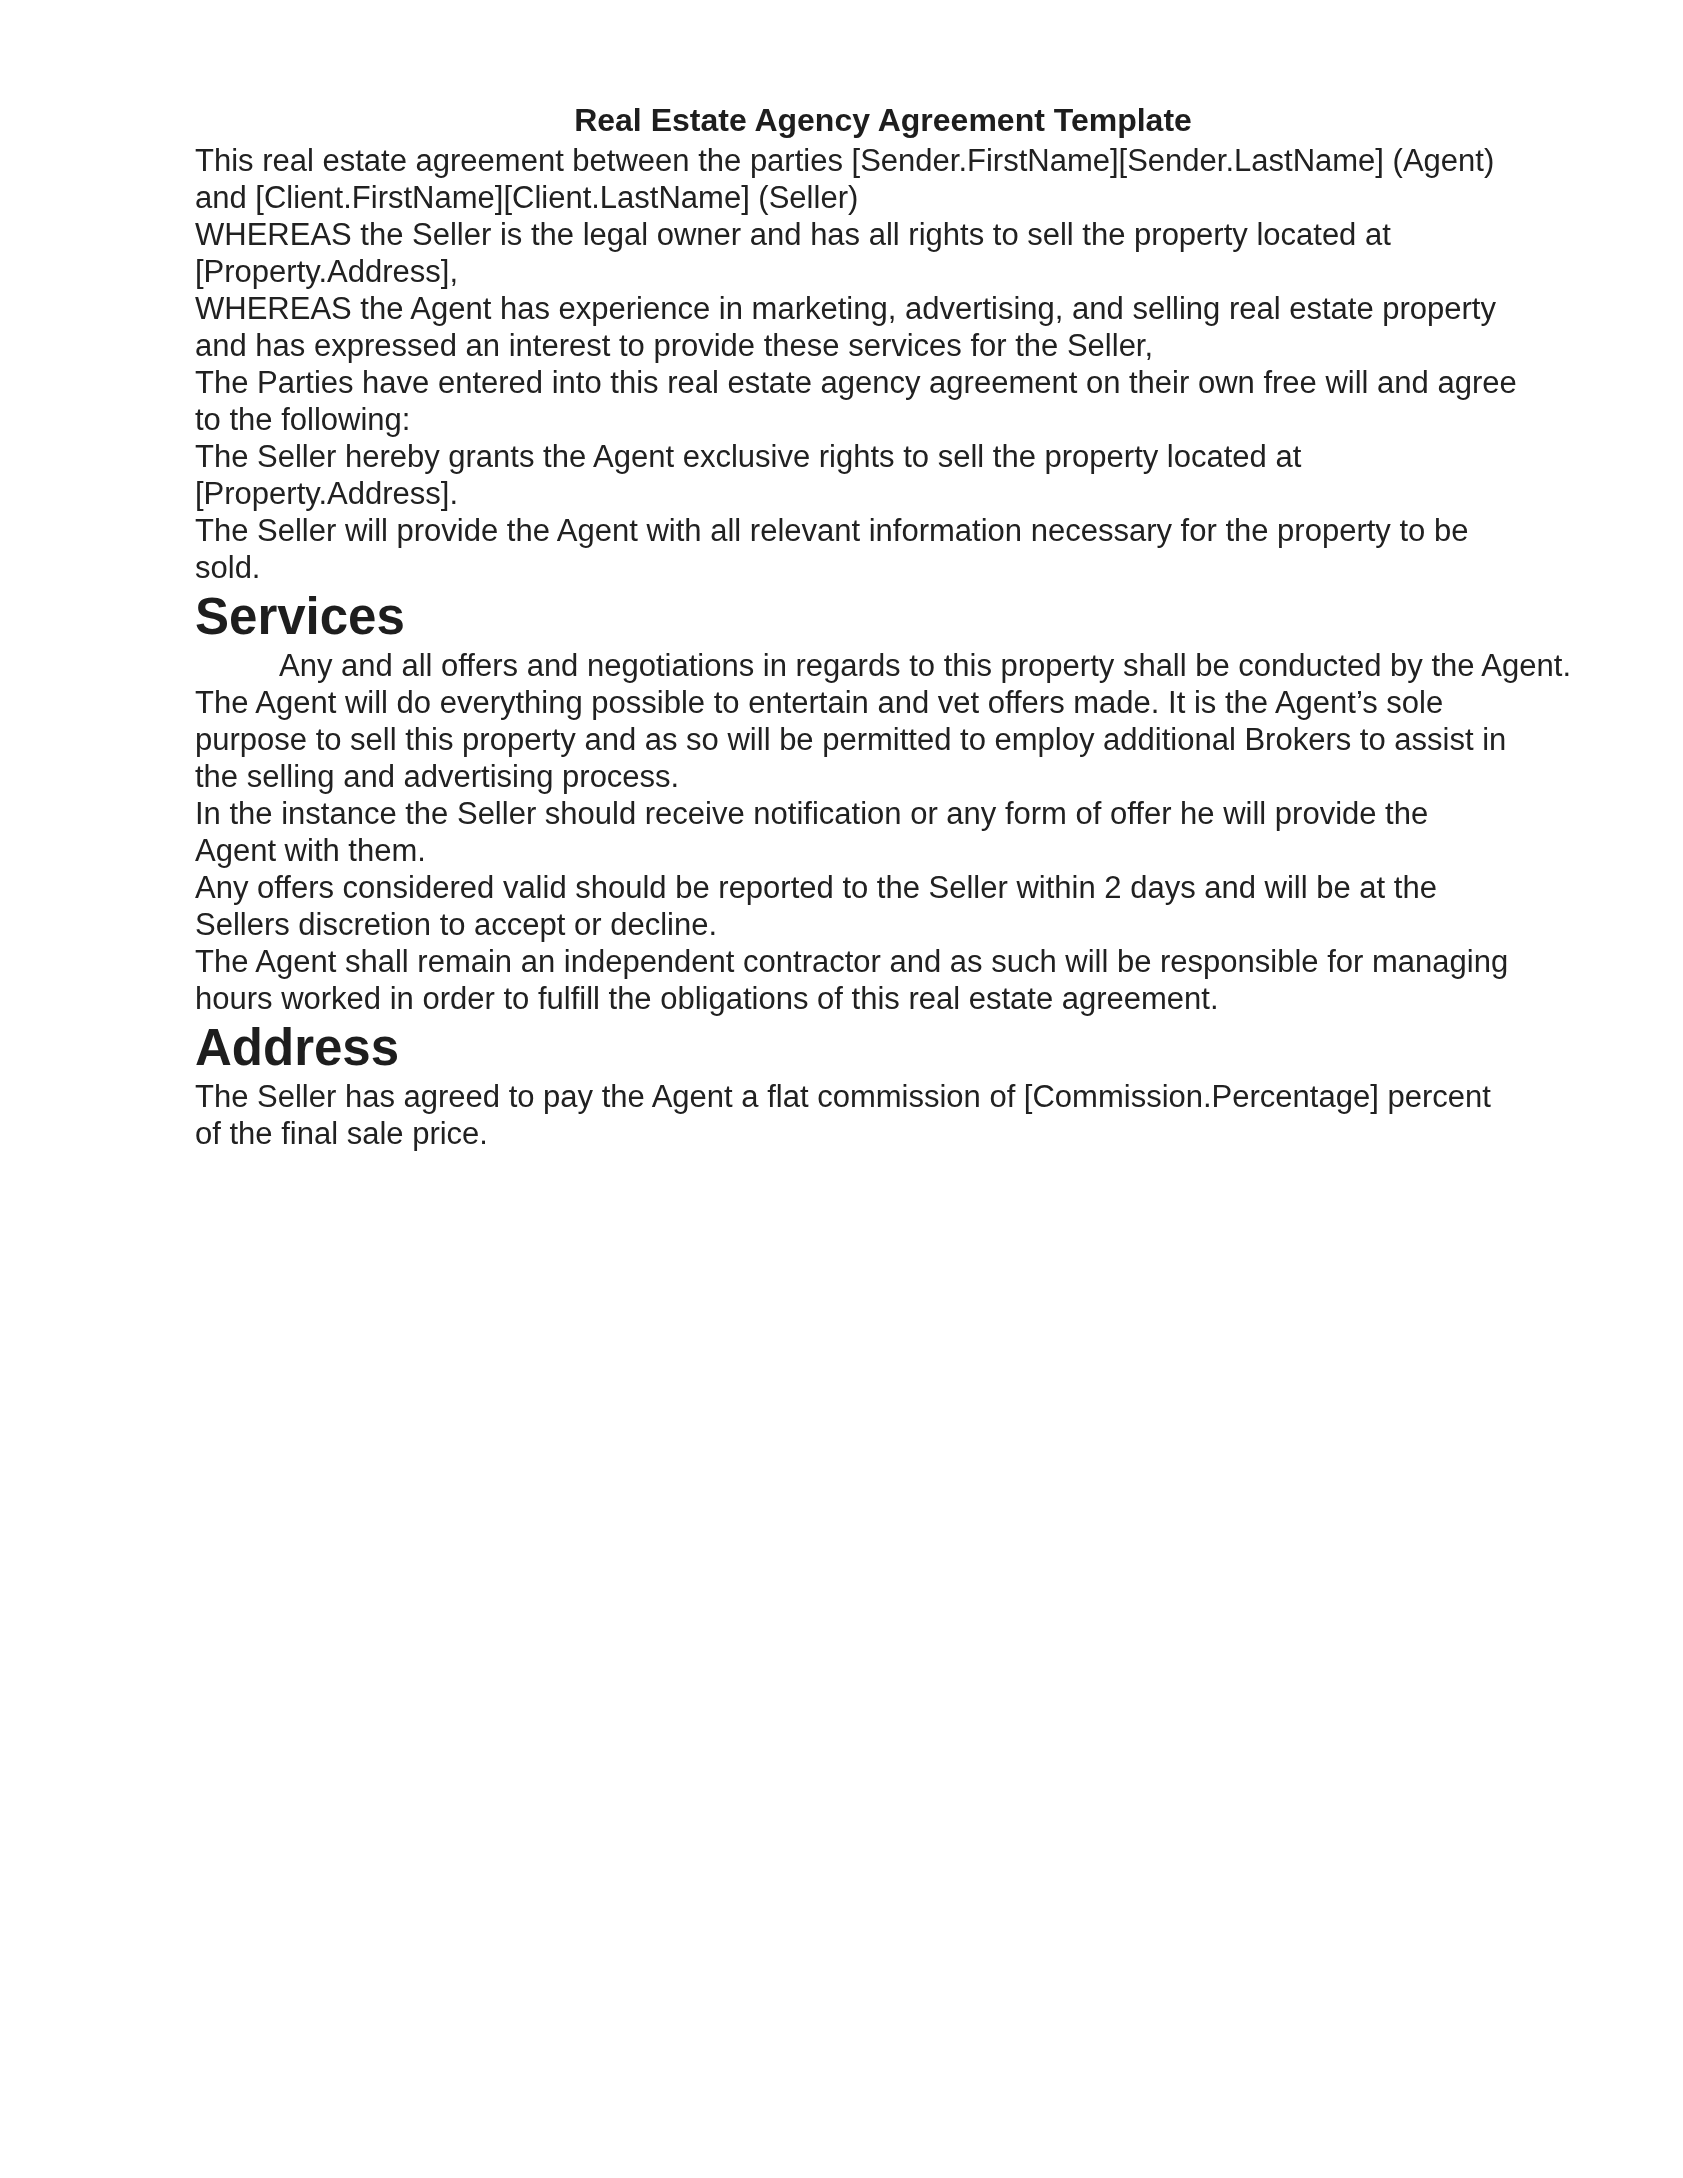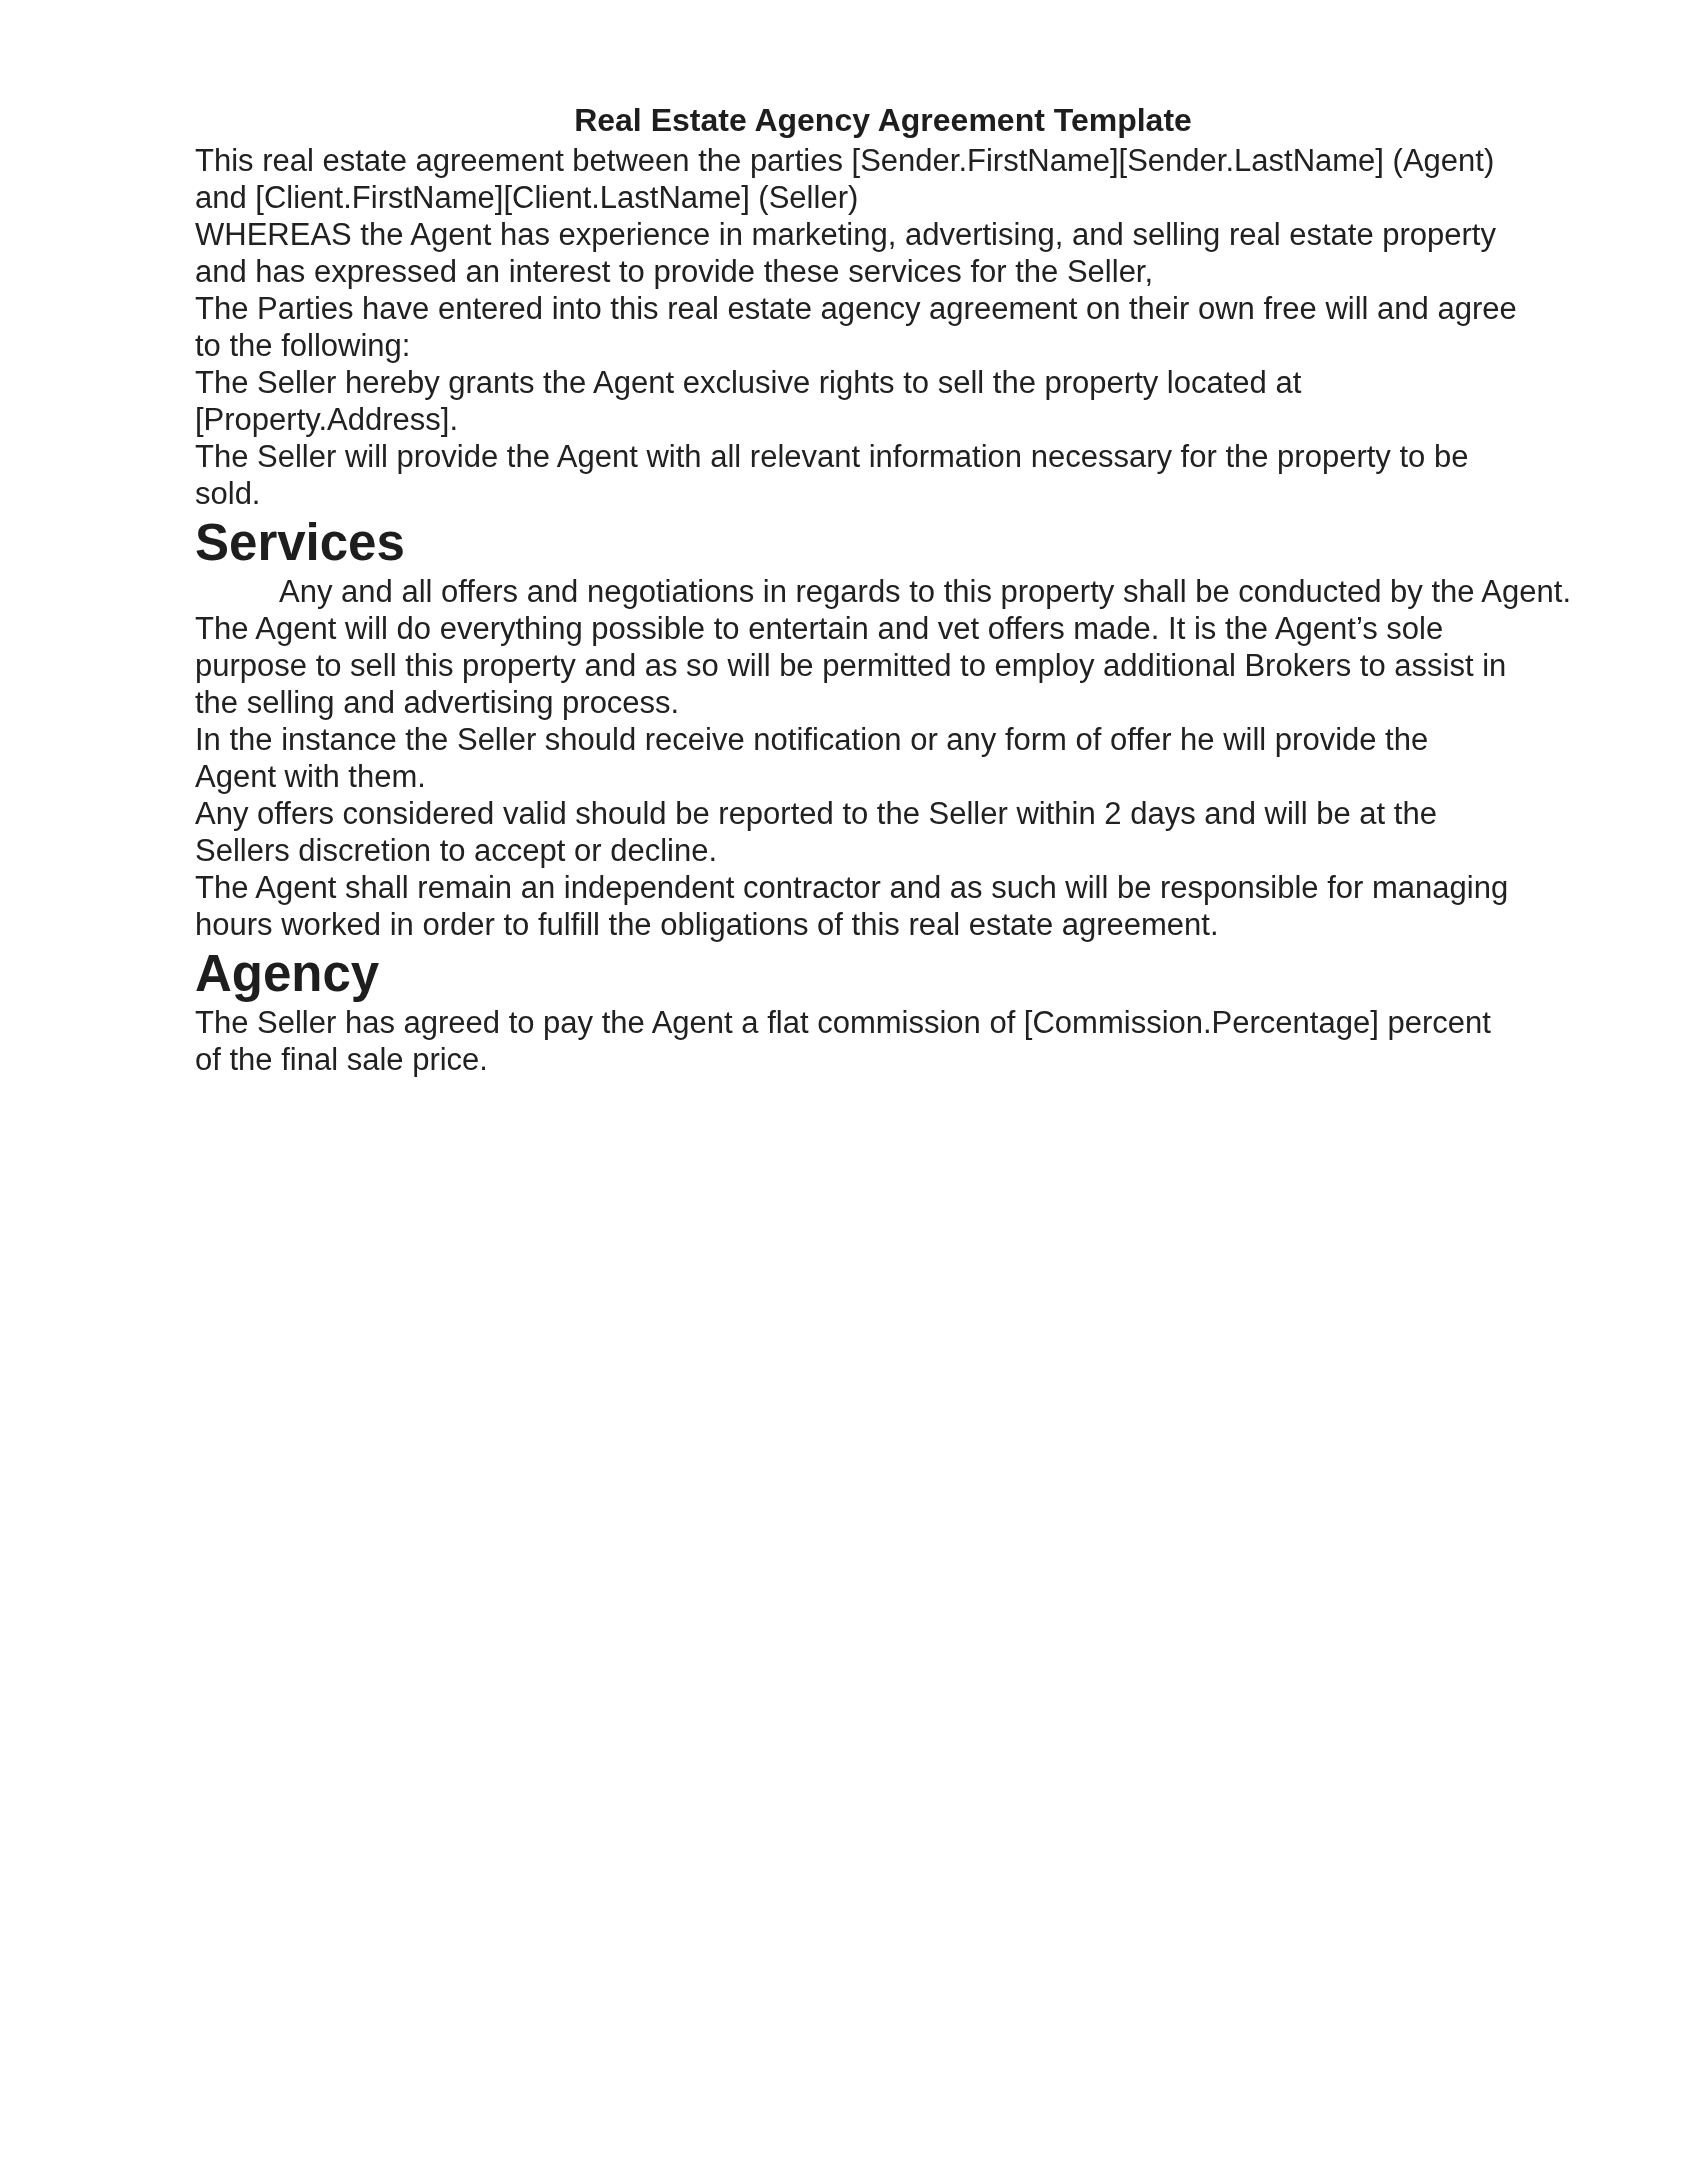--- a/index.html
+++ b/index.html
@@ -66,20 +66,22 @@
 <body>
 
 <div class="page">
   <div class="content">
 
     <h1 class="doc-title">Real Estate Agency Agreement Template</h1>
 
     <p class="body-text mt-p1">This real estate agreement between the parties [Sender.FirstName][Sender.LastName] (Agent)
 and [Client.FirstName][Client.LastName] (Seller)</p>
 
+    <p class="body-text mt-p2">WHEREAS the Seller is the legal owner and has all rights to sell the property located at
+[Property.Address],</p>
 
     <p class="body-text mt-p3">WHEREAS the Agent has experience in marketing, advertising, and selling real estate property
 and has expressed an interest to provide these services for the Seller,</p>
 
     <p class="body-text mt-p4">The Parties have entered into this real estate agency agreement on their own free will and agree
 to the following:</p>
 
     <p class="body-text mt-p5">The Seller hereby grants the Agent exclusive rights to sell the property located at
 [Property.Address].</p>
 
@@ -96,21 +98,21 @@
 
     <p class="body-text mt-p8">In the instance the Seller should receive notification or any form of offer he will provide the
 Agent with them.</p>
 
     <p class="body-text mt-p10">Any offers considered valid should be reported to the Seller within 2 days and will be at the
 Sellers discretion to accept or decline.</p>
 
     <p class="body-text mt-p11">The Agent shall remain an independent contractor and as such will be responsible for managing
 hours worked in order to fulfill the obligations of this real estate agreement.</p>
 
-    <h2 class="section-heading mt-h2">Agency</h2>
+    <h2 class="section-heading mt-h2">Address</h2>
 
     <p class="body-text mt-p12">The Seller has agreed to pay the Agent a flat commission of [Commission.Percentage] percent
 of the final sale price.</p>
 
 
 
   </div>
 </div>
 
 

